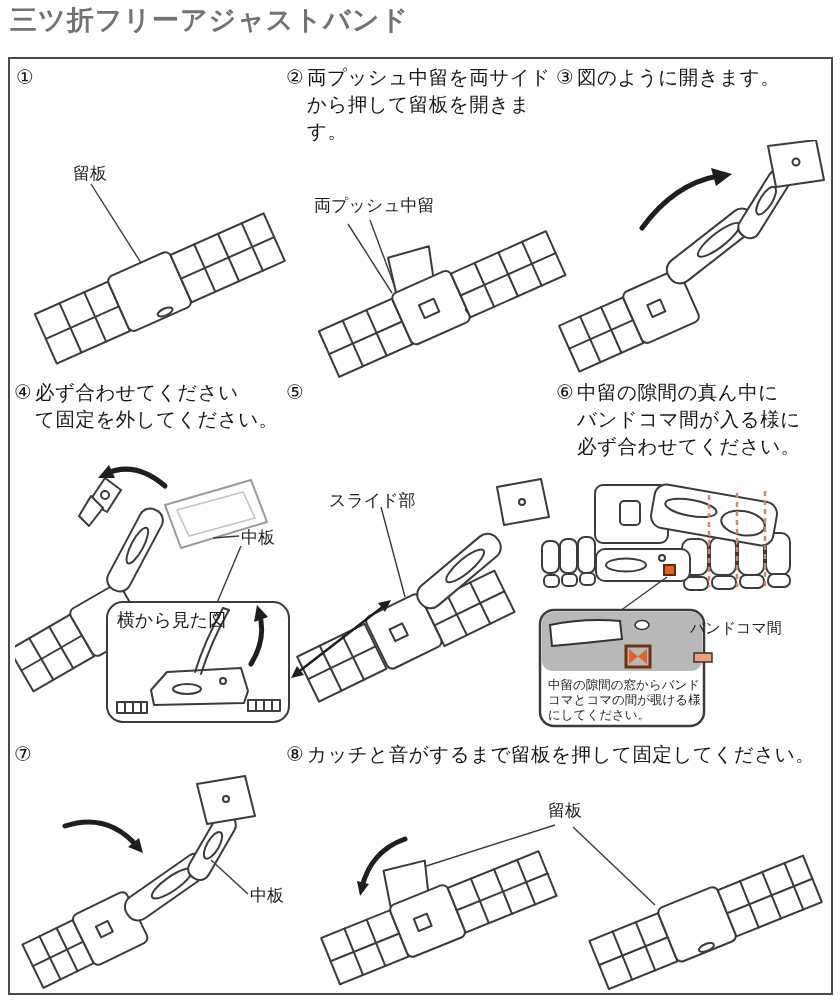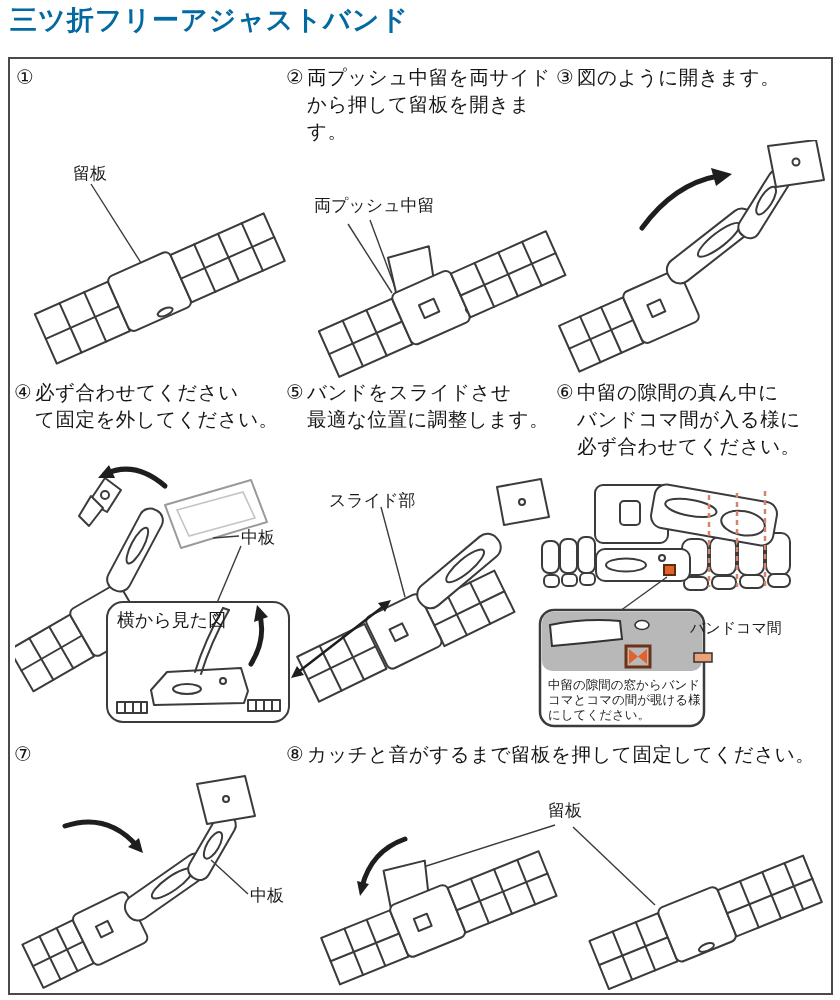--- a/index.html
+++ b/index.html
@@ -2,21 +2,21 @@
 <html><head>
 <meta charset="utf-8">
 <style>
   html,body{margin:0;padding:0;background:#ffffff;}
   body{
     width:840px;height:1000px;position:relative;overflow:hidden;
     font-family:"Liberation Sans","DejaVu Sans",sans-serif;color:#161616;
   }
   .title{
     position:absolute;left:10px;top:2px;font-size:27px;font-weight:700;
-    letter-spacing:1px;color:#0369a1;
+    letter-spacing:1px;color:#737373;
   }
   .box{
     position:absolute;left:8px;top:57px;width:825px;height:938px;
     border:2px solid #4a4a4a;box-sizing:border-box;overflow:hidden;
   }
   .step{position:absolute;display:flex;gap:3px;}
   .step .num{font-size:20px;line-height:27px;flex:0 0 auto;}
   .step .txt{font-size:19.5px;line-height:27px;white-space:pre-line;letter-spacing:0.5px;}
   .panel{position:absolute;}
   .panel svg{position:absolute;left:0;top:0;}
@@ -59,22 +59,20 @@
     <span class="num">③</span>
     <span class="txt">図のように開きます。</span>
   </div>
   <div class="step" style="left:4px;top:320px;width:272px;">
     <span class="num">④</span>
     <span class="txt">必ず合わせてください
 て固定を外してください。</span>
   </div>
   <div class="step" style="left:276px;top:320px;width:272px;">
     <span class="num">⑤</span>
-    <span class="txt">バンドをスライドさせ
-最適な位置に調整します。</span>
   </div>
   <div class="step" style="left:546px;top:320px;width:276px;">
     <span class="num">⑥</span>
     <span class="txt">中留の隙間の真ん中に
 バンドコマ間が入る様に
 必ず合わせてください。</span>
   </div>
   <div class="step" style="left:4px;top:682px;width:272px;">
     <span class="num">⑦</span>
   </div>

